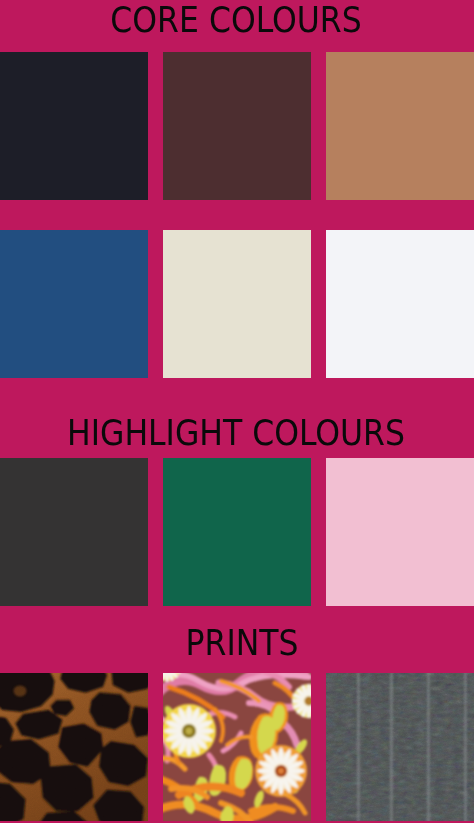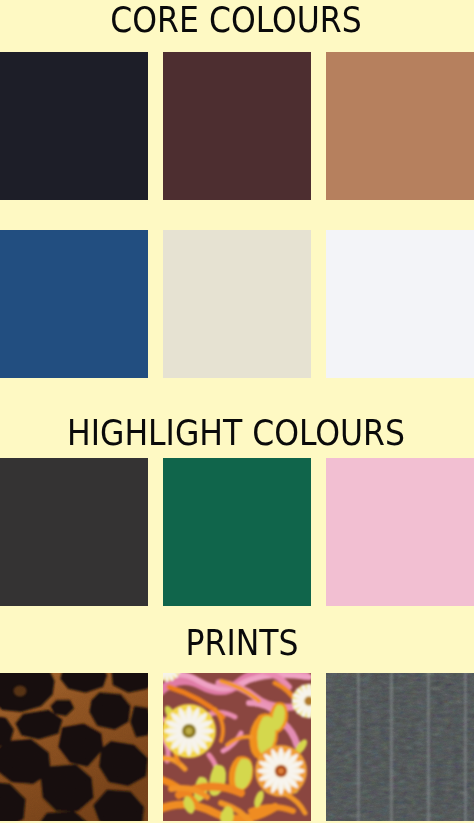--- a/index.html
+++ b/index.html
@@ -1,19 +1,19 @@
 <!DOCTYPE html>
 <html><head>
 <meta charset="utf-8">
 <title>Colour Palette Board</title>
 <style>
   html,body{margin:0;padding:0;}
   body{width:474px;height:823px;background:#ffffff;overflow:hidden;
        font-family:"Liberation Sans",sans-serif;}
-  .board{position:relative;width:474px;height:823px;background:#fef9c3;}
+  .board{position:relative;width:474px;height:823px;background:#be185d;}
   .sec-title{position:absolute;left:0;width:474px;text-align:center;
              color:#0a0a0a;font-weight:400;white-space:nowrap;
              font-family:"DejaVu Sans Condensed","DejaVu Sans",sans-serif;
              font-stretch:condensed;
              font-size:35px;line-height:35px;}
   .grid-row{position:absolute;left:0;width:474px;height:148px;}
   .cell{position:absolute;top:0;width:148px;height:148px;overflow:hidden;}
   .c0{left:0}.c1{left:163px}.c2{left:326px}
 </style>
 </head>

